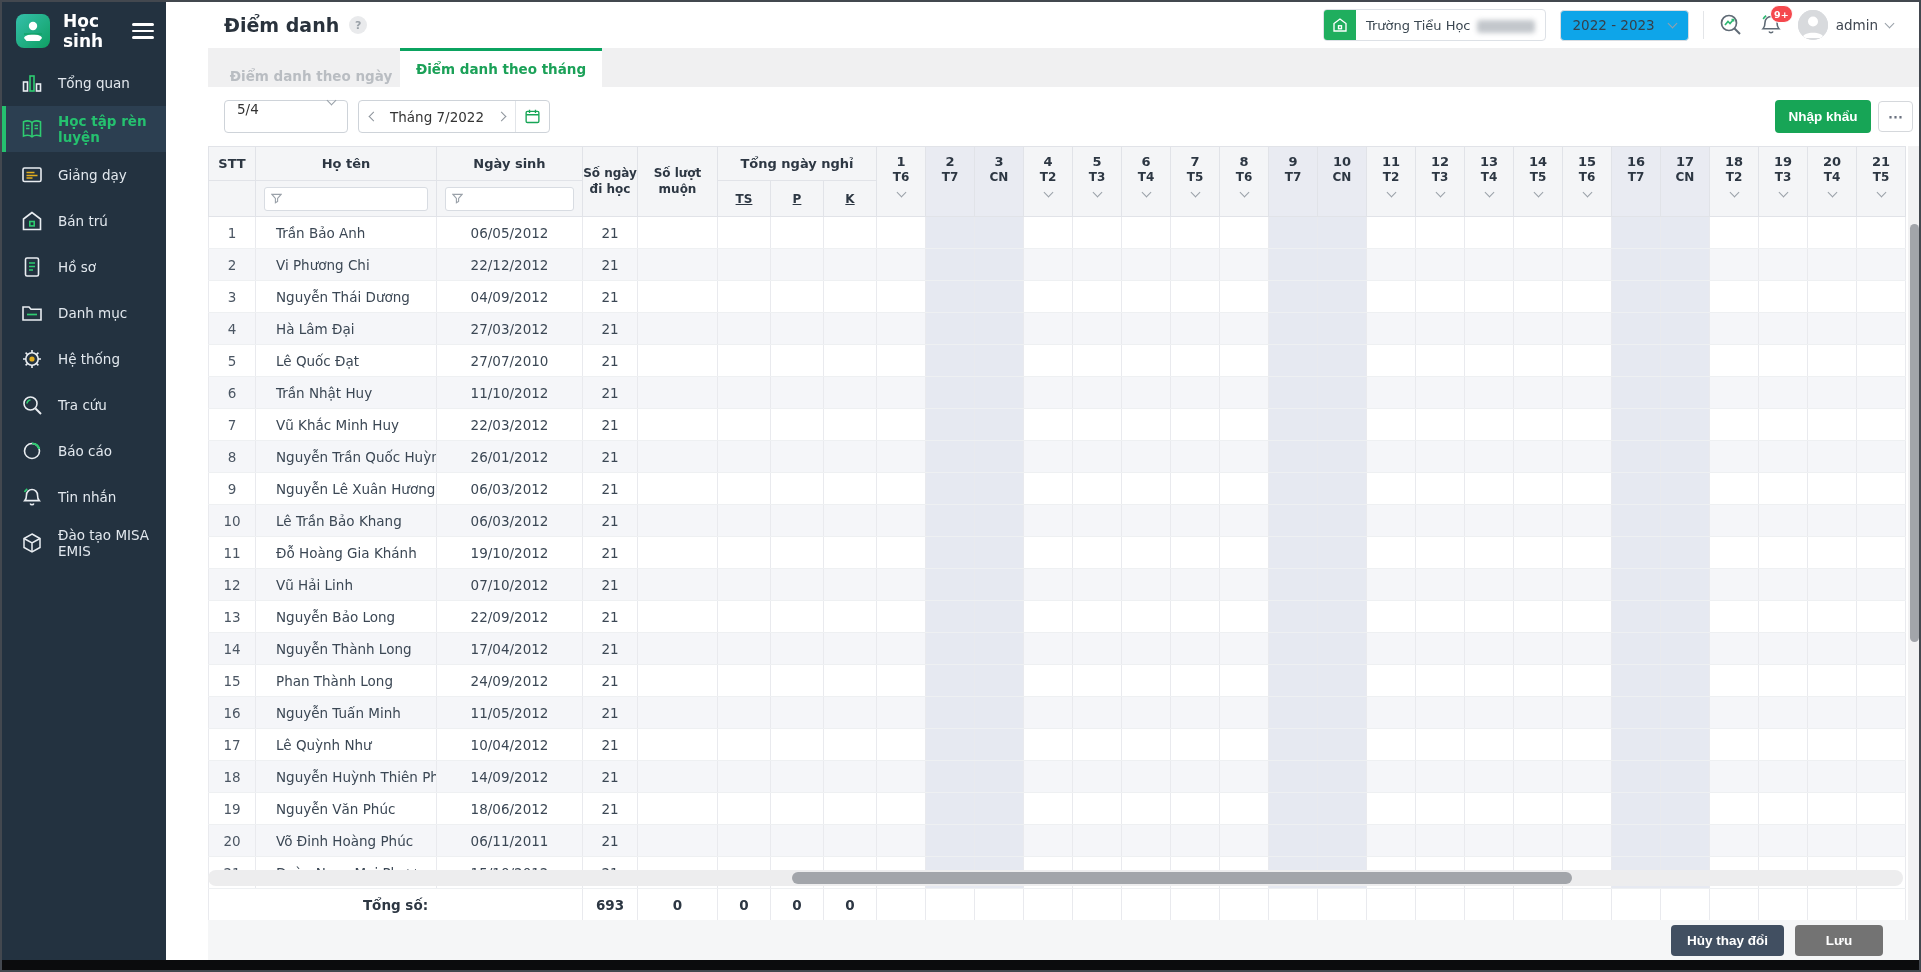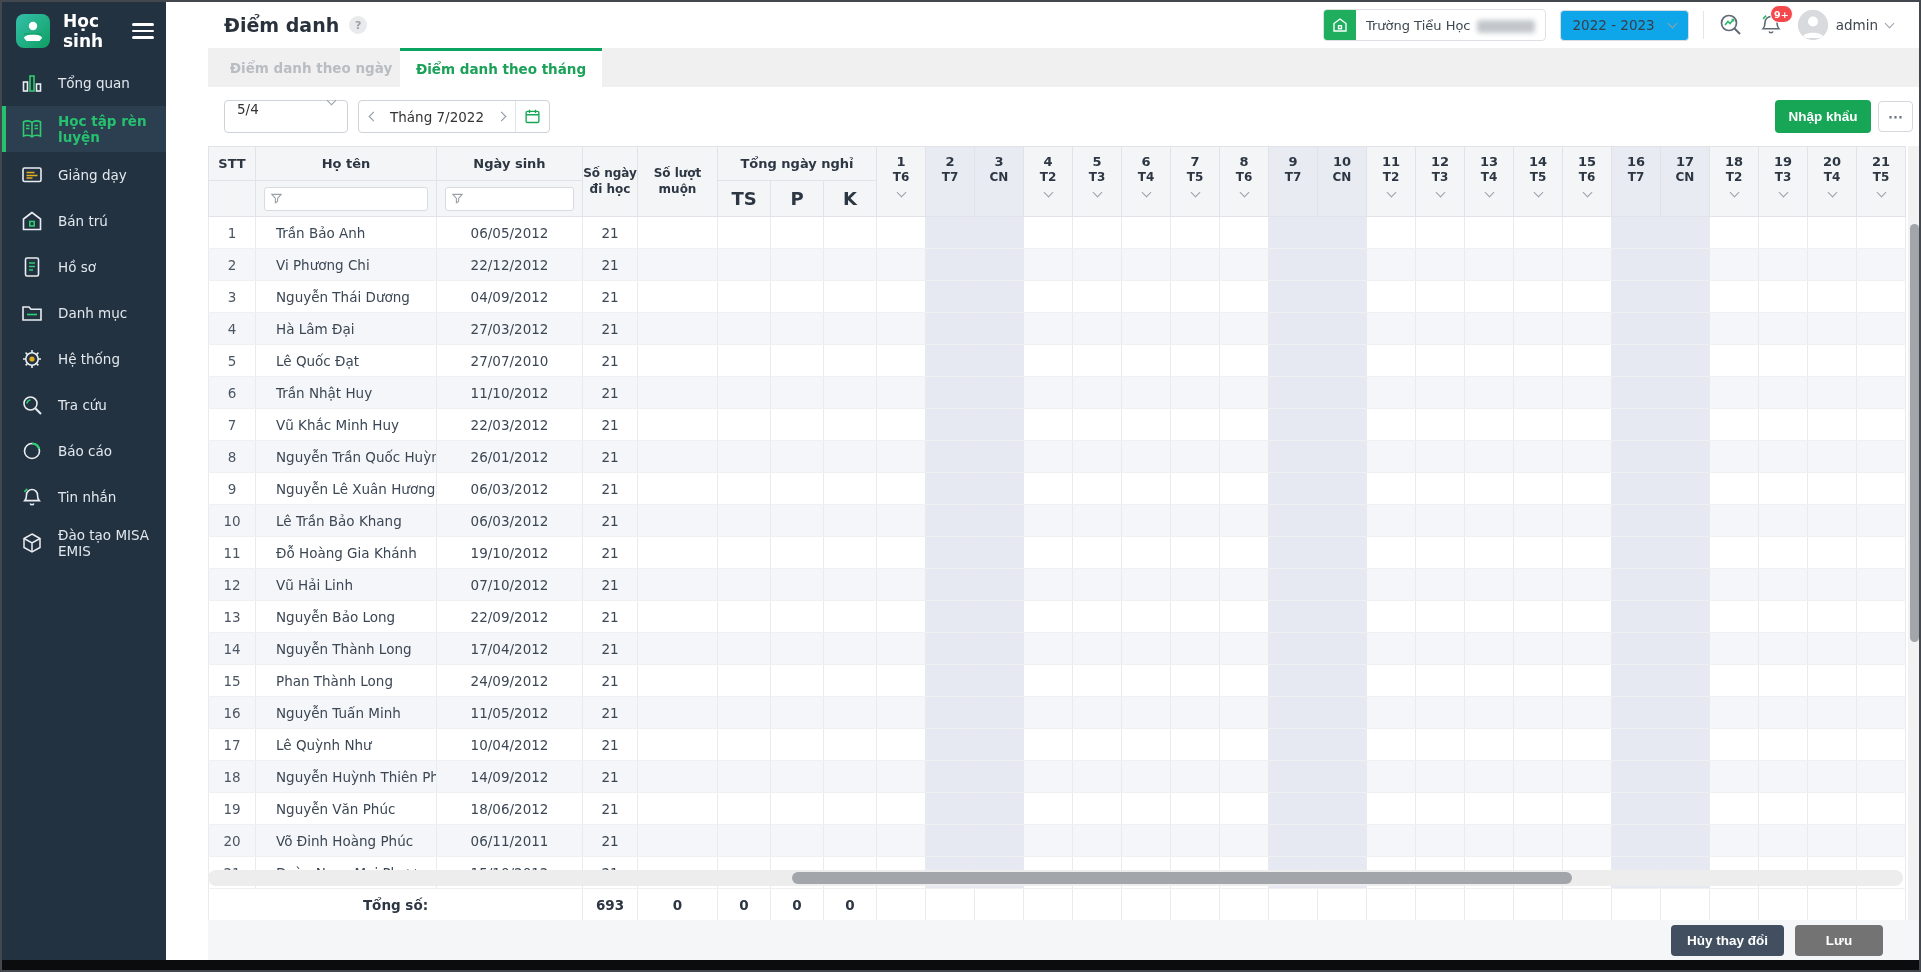--- a/index.html
+++ b/index.html
@@ -48,21 +48,21 @@
             background:#f5484d; color:#fff; font-size:9.5px; font-weight:700; display:flex;
             align-items:center; justify-content:center; padding:0 3px; border:1.5px solid #fff; }
   .avatar { width:30px; height:30px; border-radius:50%; background:#d8dadd; overflow:hidden; }
   .admin-wrap { display:flex; align-items:center; gap:8px; cursor:pointer; }
   .admin-name { font-size:13.5px; color:#3f4650; }
 
   
   .tabbar { position:absolute; left:0; top:46px; right:0; height:39px; background:#f0f0f1; }
   .tab { position:absolute; top:0; height:39px; display:flex; align-items:center; justify-content:center;
          font-size:13.5px; font-weight:700; cursor:pointer; }
-  .tab-inactive { left:14px; width:178px; color:#b9bdc2; }
+  .tab-inactive { left:14px; width:178px; color:#b9bdc2;margin-top:8px; }
   .tab-active { left:192px; width:202px; background:#fff; color:#1ba158; border-top:3px solid #0ba360; }
 
   
   .controls { position:absolute; left:0; top:85px; right:0; height:59px; background:#fff; }
   .class-select { position:absolute; left:16px; top:13px; width:124px; height:33px;
         border:1px solid #ced3d9; border-radius:4px; display:flex; align-items:flex-start;
         padding:0 12px; font-size:13.5px; color:#333; cursor:pointer; }
   .class-select .chev { margin-left:auto; }
   .month-nav { position:absolute; left:150px; top:13px; height:33px; border:1px solid #ced3d9;
         border-radius:4px; display:flex; align-items:stretch; overflow:hidden; }
@@ -77,21 +77,21 @@
   .btn-more { position:absolute; left:1670px; top:14px; width:35px; height:31px; background:#fff;
         border:1px solid #d5d8dc; border-radius:4px; color:#6b7280; font-size:15px; font-weight:700;
         cursor:pointer; line-height:25px; }
 
   
   .table-wrap { position:absolute; left:0; top:144px; width:1698px; overflow:hidden; }
   table { border-collapse:collapse; table-layout:fixed; width:1695px; }
   thead th { background:#f4f5f7; border:1px solid #e1e3e8; font-weight:700; color:#2d3743;
         font-size:13px; text-align:center; vertical-align:middle; }
   thead tr.hrow1 th { height:34px; }
-  thead tr.hrow2 th { height:36px; font-size:18px; }
+  thead tr.hrow2 th { height:36px; font-size:12px;text-decoration:underline; }
   th.small-head { font-size:12px; font-weight:700; line-height:1.3; }
   th.day-th { height:70px; vertical-align:top; padding-top:7px; font-size:13px; cursor:pointer; }
   th .wd { display:block; font-size:12px; font-weight:600; color:#2d3743; margin-top:1px; }
   th .day-chev { display:inline-block; width:7px; height:7px; border-right:1.6px solid #9aa1a9;
         border-bottom:1.6px solid #9aa1a9; transform:rotate(45deg); margin-top:3px; }
   th.we, td.we { background:#e9ebf2; }
   .filter-box { height:24px; margin:0 8px; border:1px solid #d8dce2; border-radius:3px; background:#fff;
         display:flex; align-items:center; padding-left:6px; cursor:text; }
   tbody td { height:32px; border-left:1px solid #e9eaee; border-right:1px solid #e9eaee;
         border-bottom:1px solid #eef0f2; font-size:13.5px; color:#3b4754; text-align:center;

